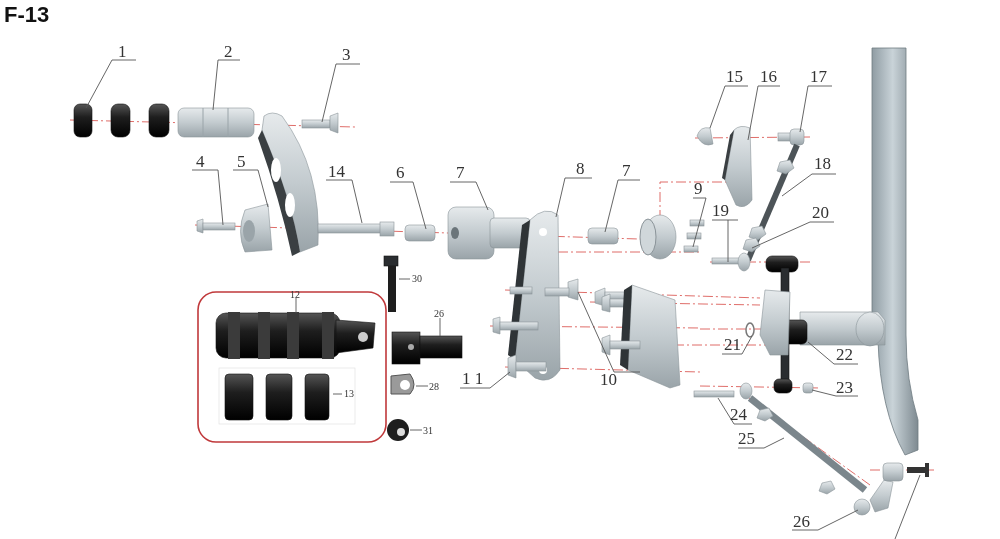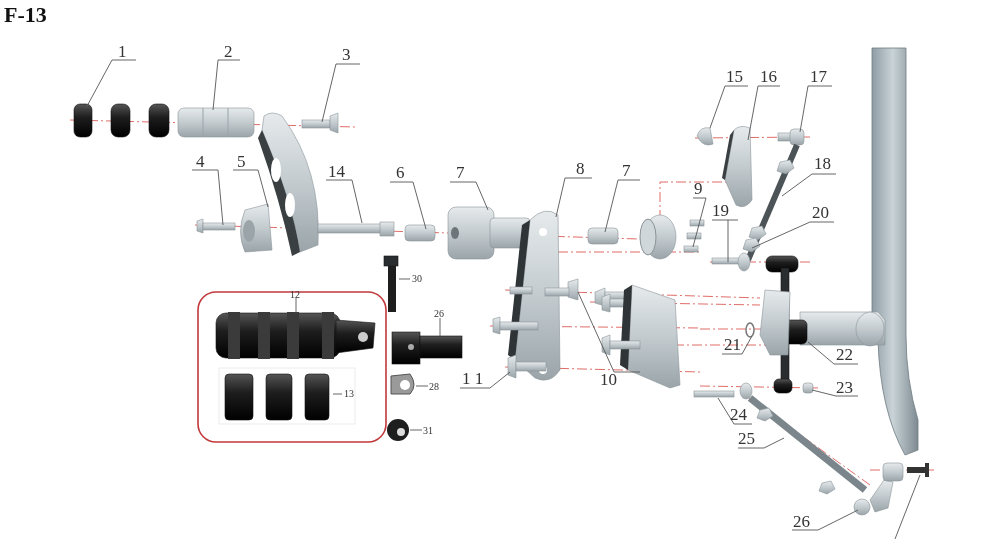--- a/index.html
+++ b/index.html
@@ -1,17 +1,17 @@
 <!DOCTYPE html>
 <html><head>
 <meta charset="utf-8">
 <style>
   html,body{margin:0;padding:0;background:#fff;}
   body{width:1000px;height:539px;position:relative;overflow:hidden;font-family:"DejaVu Serif",serif;}
-  #title{position:absolute;left:4px;top:2px;font-family:Liberation Serif, serif;font-weight:bold;font-size:22px;color:#111;}
+  #title{position:absolute;left:4px;top:2px;font-family:Liberation Sans, sans-serif;font-weight:bold;font-size:22px;color:#111;}
   svg#diagram{position:absolute;left:0;top:0;}
   .lbl{font-family:"Liberation Serif","DejaVu Serif",serif;font-size:17px;fill:#333;}
   .lbl-sm{font-family:"Liberation Serif","DejaVu Serif",serif;font-size:10px;fill:#333;}
   .leader{stroke:#555;stroke-width:0.9;fill:none;}
   .axis{stroke:#d9534f;stroke-width:1;stroke-dasharray:10 3 2 3;fill:none;opacity:0.85;}
   .metal{fill:url(#gMetal);stroke:#8a9398;stroke-width:0.6;}
   .dark{fill:#2a2d30;stroke:#111;stroke-width:0.6;}
   .darkg{fill:url(#gDark);stroke:#111;stroke-width:0.6;}
 </style>
 </head>

